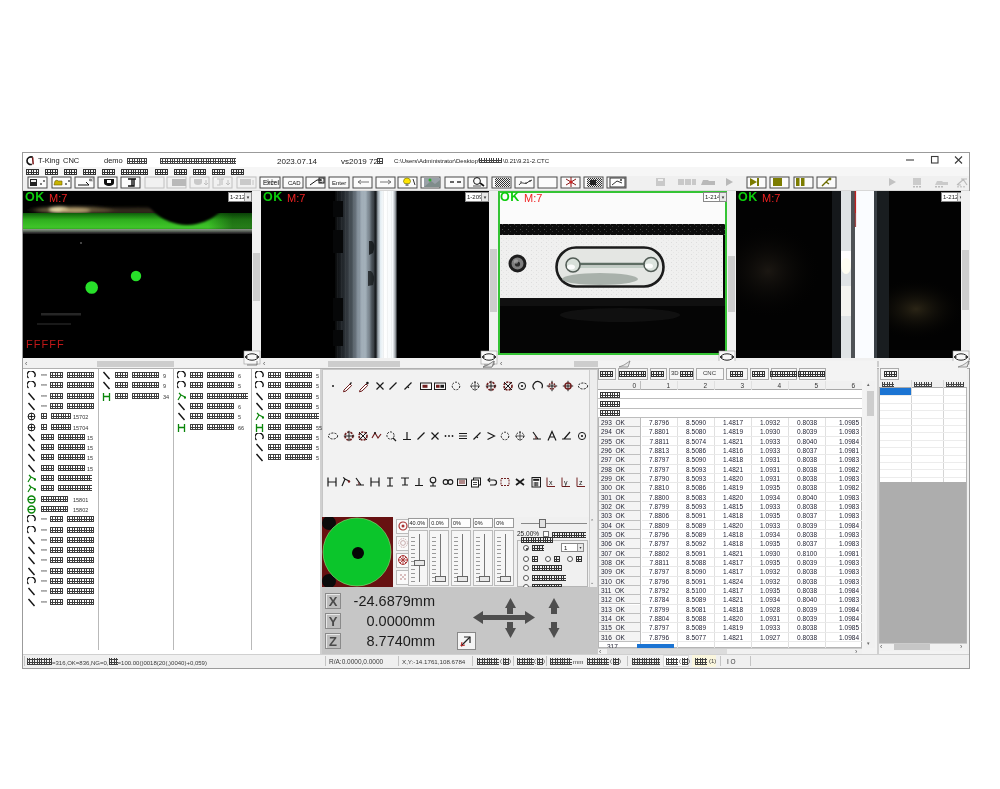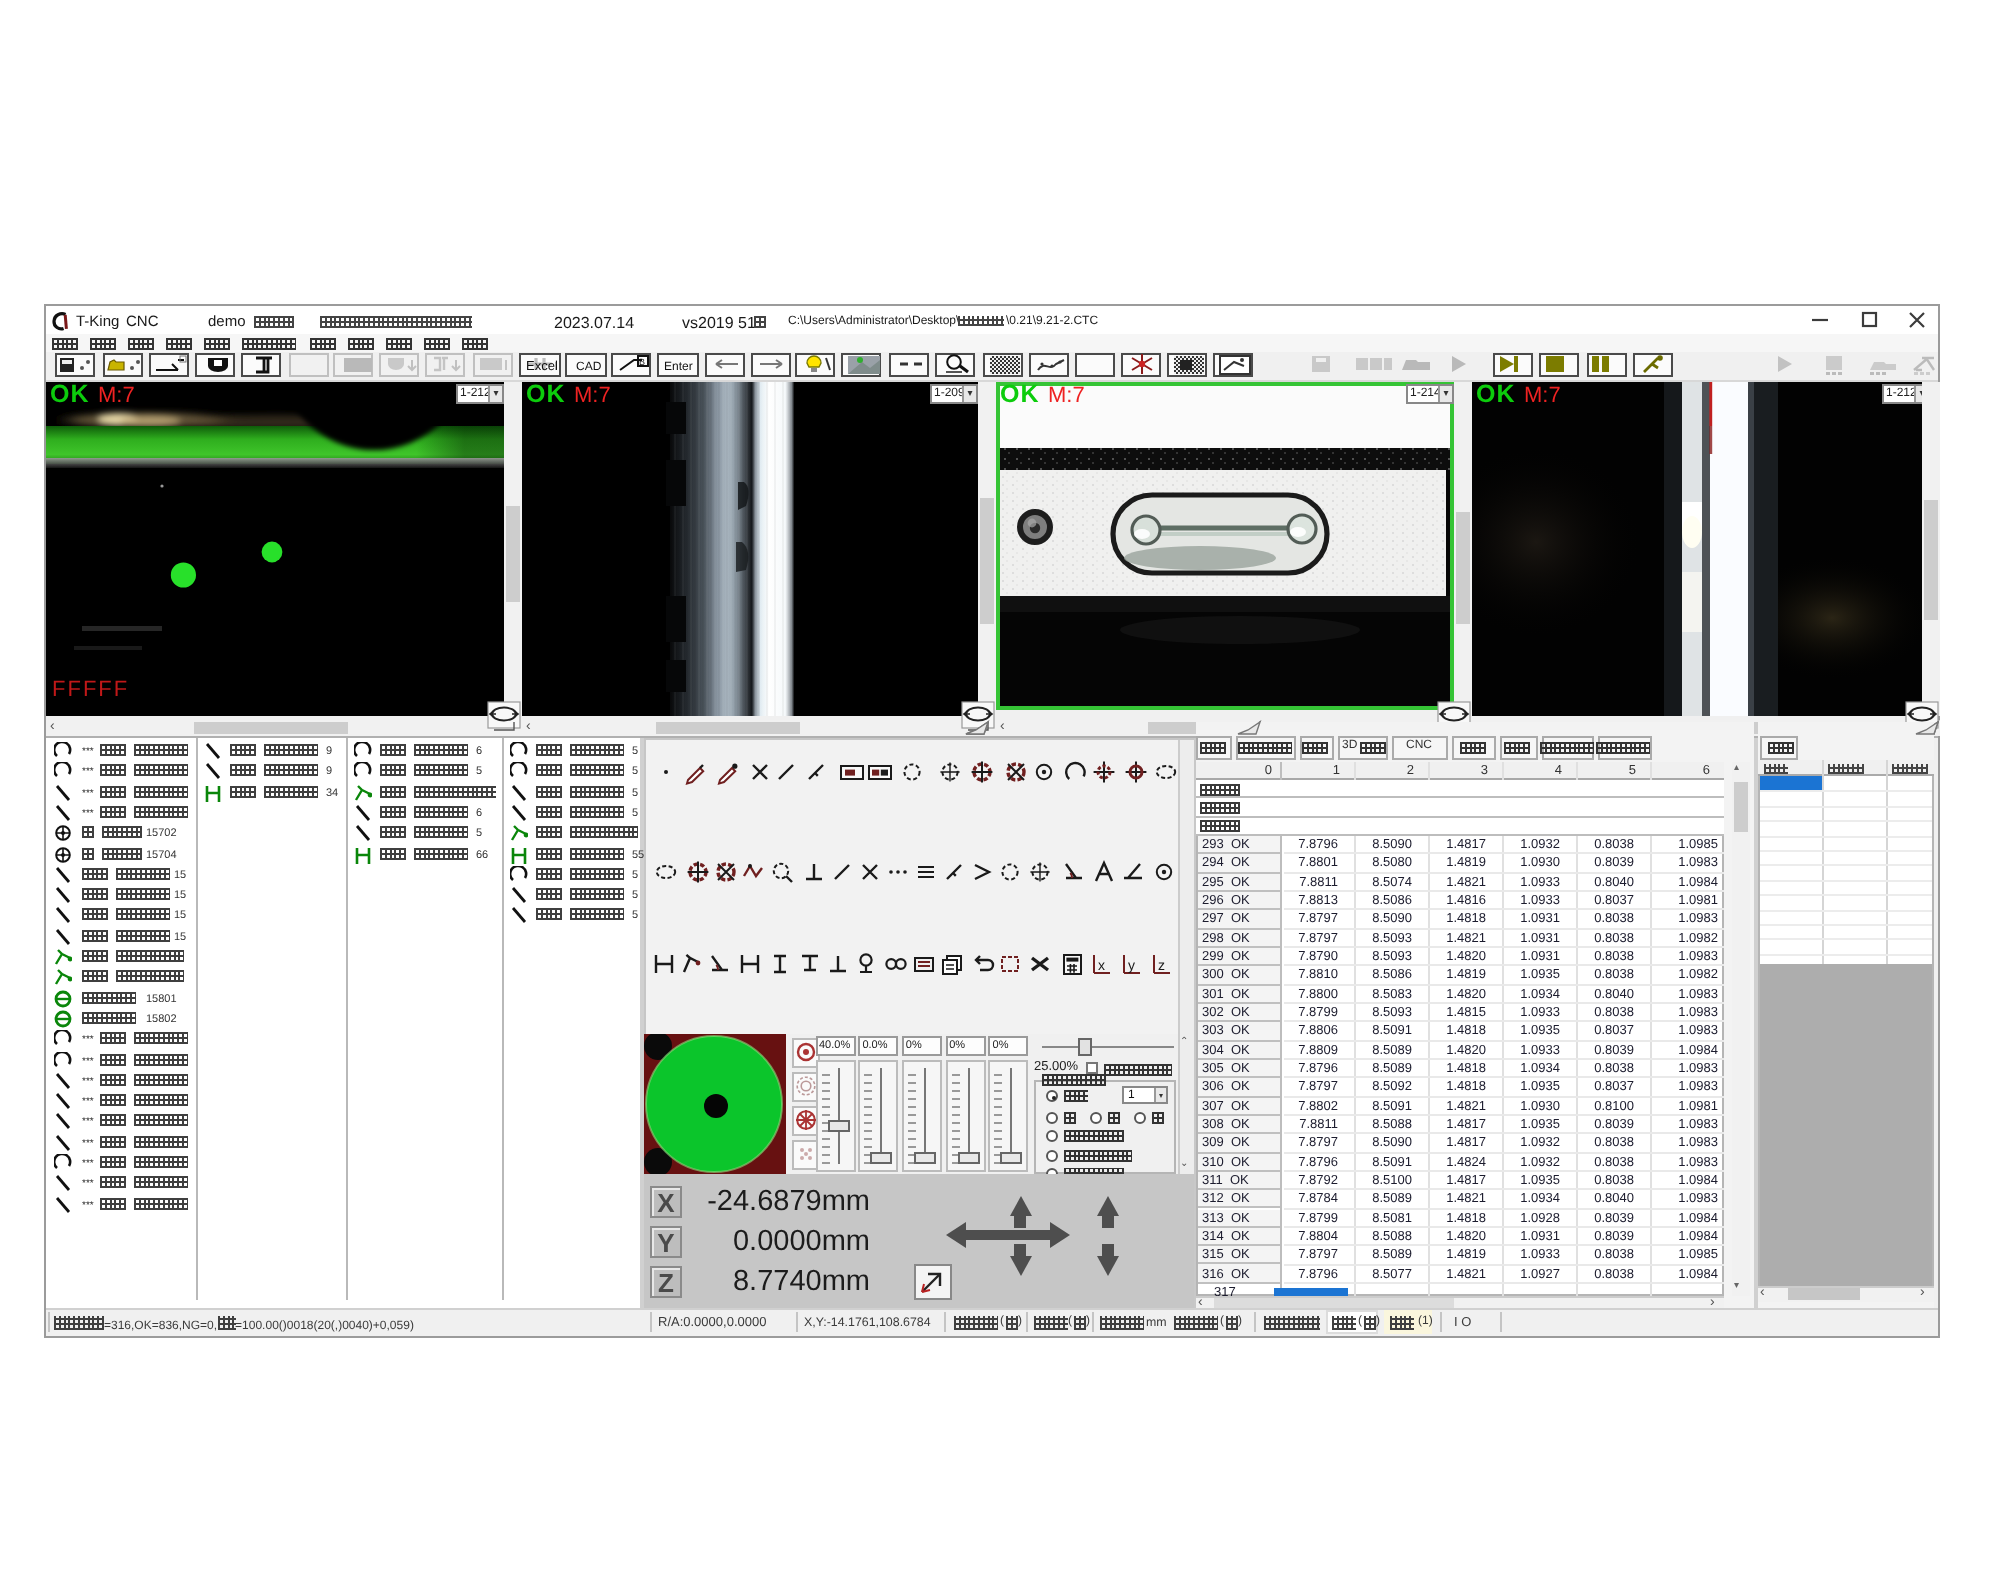--- a/index.html
+++ b/index.html
@@ -14,21 +14,21 @@
 <svg class="ab" style="left:25px;top:155px" width="11" height="11" viewBox="0 0 11 11">
       <path d="M7.8 2.2 C5.2 1.2 2.2 2.6 2.0 5.5 C1.8 8.4 4.6 10 6.8 9.2" stroke="#111" stroke-width="1.6" fill="none"></path>
       <path d="M7.6 2.4 L8.2 9.4" stroke="#7a1818" stroke-width="1.5" fill="none"></path>
     </svg>
 <div class="ab" style="left:38px;top:157px;font-size:7.5px;line-height:8.5px;color:#1a1a1a;font-weight:normal;white-space:nowrap;">T-King</div>
 <div class="ab" style="left:63px;top:157px;font-size:7.5px;line-height:8.5px;color:#1a1a1a;font-weight:normal;white-space:nowrap;">CNC</div>
 <div class="ab" style="left:104px;top:157px;font-size:7.5px;line-height:8.5px;color:#1a1a1a;font-weight:normal;white-space:nowrap;">demo</div>
 <div class="ab" style="left:127px;top:158px;width:20px;height:6px;background:repeating-linear-gradient(90deg,#444 0 1px,rgba(0,0,0,0) 1px 2.4px),repeating-linear-gradient(0deg,#444 0 1px,rgba(0,0,0,0) 1px 2.4px);"></div>
 <div class="ab" style="left:160px;top:158px;width:76px;height:6px;background:repeating-linear-gradient(90deg,#444 0 1px,rgba(0,0,0,0) 1px 2.4px),repeating-linear-gradient(0deg,#444 0 1px,rgba(0,0,0,0) 1px 2.4px);"></div>
 <div class="ab" style="left:277px;top:157px;font-size:8px;line-height:9px;color:#1a1a1a;font-weight:normal;white-space:nowrap;">2023.07.14</div>
-<div class="ab" style="left:341px;top:157px;font-size:8px;line-height:9px;color:#1a1a1a;font-weight:normal;white-space:nowrap;">vs2019 51</div>
+<div class="ab" style="left:341px;top:157px;font-size:8px;line-height:9px;color:#1a1a1a;font-weight:normal;white-space:nowrap;">vs2019 72</div>
 <div class="ab" style="left:377px;top:158px;width:6px;height:6px;background:repeating-linear-gradient(90deg,#444 0 1px,rgba(0,0,0,0) 1px 2.4px),repeating-linear-gradient(0deg,#444 0 1px,rgba(0,0,0,0) 1px 2.4px);"></div>
 <div class="ab" style="left:394px;top:158px;font-size:6px;line-height:7px;color:#1a1a1a;font-weight:normal;white-space:nowrap;">C:\Users\Administrator\Desktop\</div>
 <div class="ab" style="left:479px;top:158px;width:23px;height:5px;background:repeating-linear-gradient(90deg,#444 0 1px,rgba(0,0,0,0) 1px 2.4px),repeating-linear-gradient(0deg,#444 0 1px,rgba(0,0,0,0) 1px 2.4px);"></div>
 <div class="ab" style="left:503px;top:158px;font-size:6px;line-height:7px;color:#1a1a1a;font-weight:normal;white-space:nowrap;">\0.21\9.21-2.CTC</div>
 <svg class="ab" style="left:900px;top:153px" width="66" height="13" viewBox="0 0 66 13">
       <path d="M6 7 h8" stroke="#3c3c3c" stroke-width="1.1"></path>
       <rect x="31.5" y="3.5" width="6.5" height="6.5" fill="none" stroke="#3c3c3c" stroke-width="1.1"></rect>
       <path d="M55 3.5 l7 7 M62 3.5 l-7 7" stroke="#3c3c3c" stroke-width="1.1"></path>
     </svg>
 <div class="ab" style="left:23px;top:167px;width:946px;height:11px;background:#f6f6f6;"></div>

